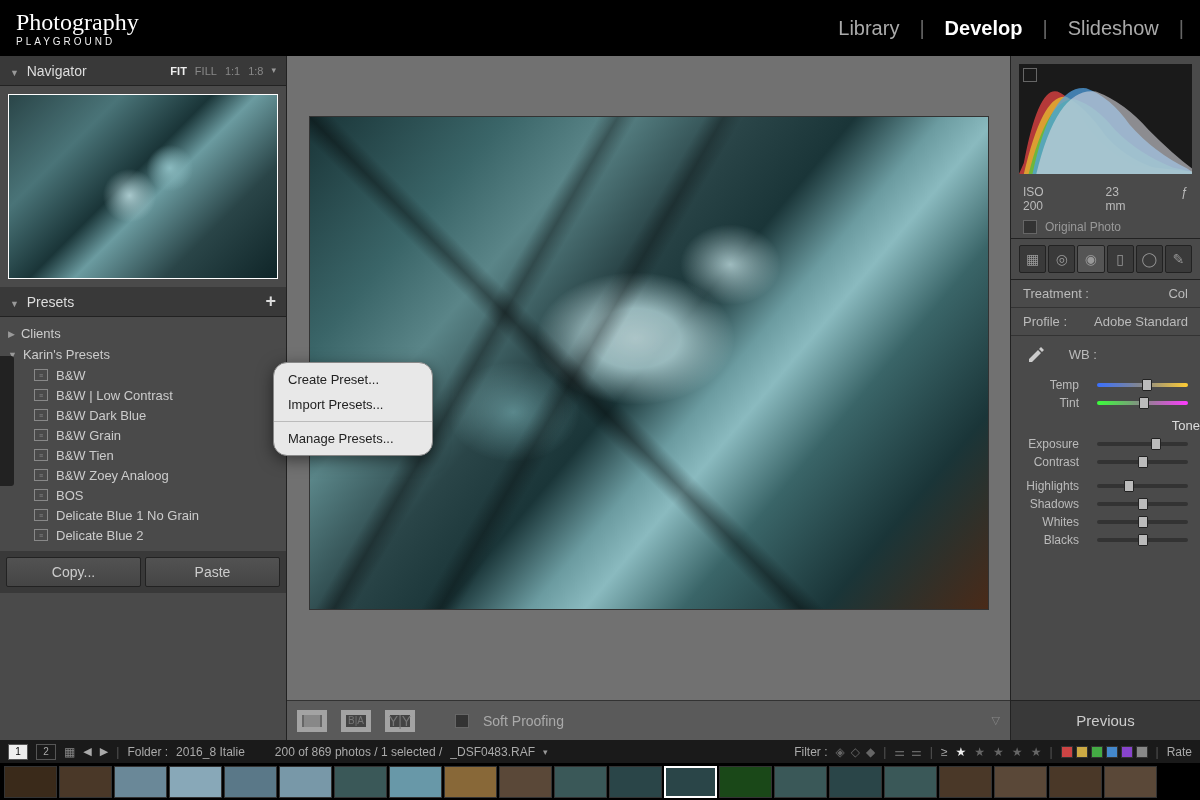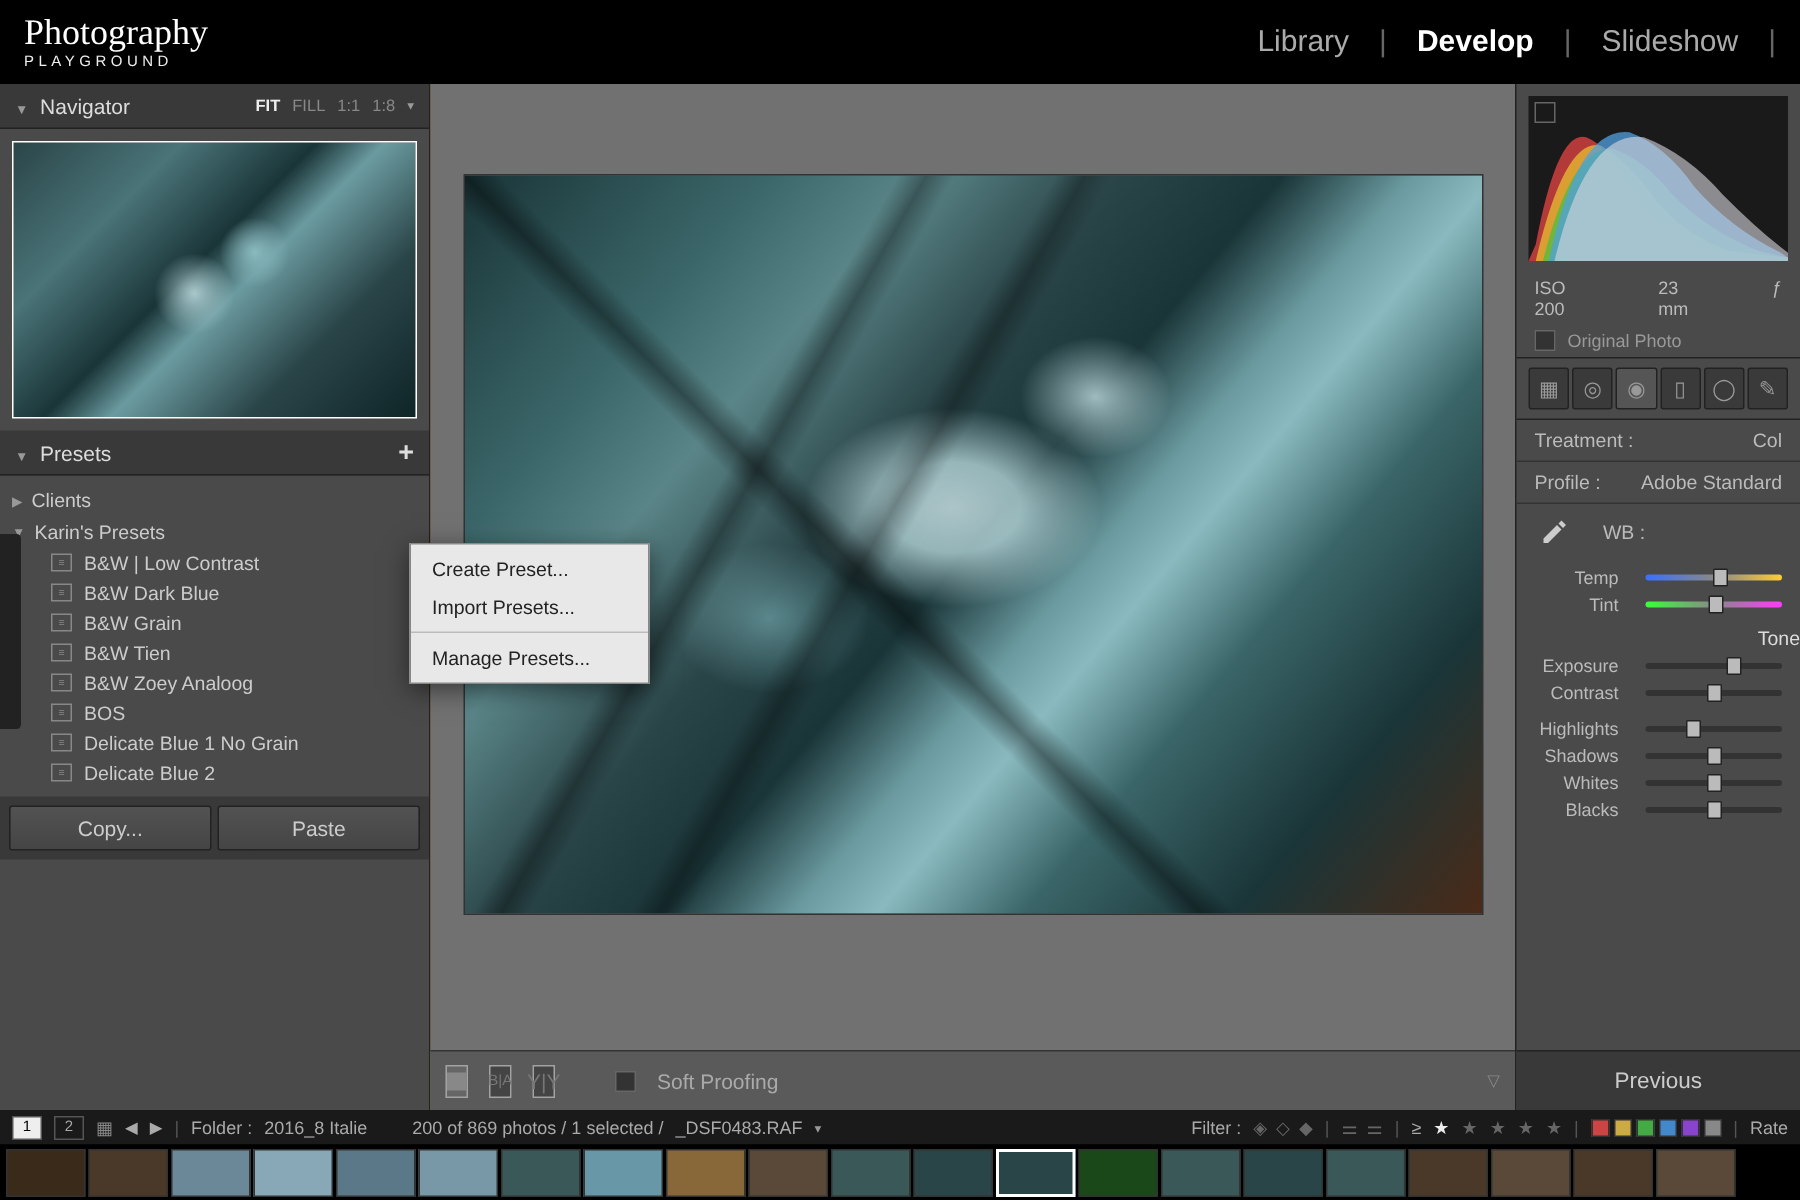--- a/index.html
+++ b/index.html
@@ -4,42 +4,42 @@
 <style>
 *{box-sizing:border-box;margin:0;padding:0;font-family:"Helvetica Neue",Arial,sans-serif;user-select:none}
 body{width:1200px;height:800px;background:#000;color:#ccc;overflow:hidden;position:relative}
 .topbar{height:56px;background:#000;display:flex;align-items:center;padding:0 16px;justify-content:space-between}
 .logo{font-family:cursive;font-size:24px;color:#fff;font-weight:300;line-height:1}
 .logo-sub{font-size:10px;letter-spacing:3px;color:#eee;margin-top:2px}
 .modules{display:flex;gap:0;font-size:20px;align-items:center}
 .module{padding:0 20px;color:#aaa;cursor:pointer}
 .module.active{color:#fff;font-weight:600}
 .module-sep{color:#666}
-.main-row{display:flex;height:684px;background:#eab308}
+.main-row{display:flex;height:684px;background:#86efac}
 .left-panel{width:287px;background:#4a4a4a;display:flex;flex-direction:column;border-right:1px solid #222;position:relative}
 .panel-header{height:30px;display:flex;align-items:center;padding:0 10px;background:#393939;border-bottom:1px solid #222;font-size:14px;color:#ddd;justify-content:space-between}
 .nav-ratios{display:flex;gap:8px;font-size:11px;color:#888}
 .nav-ratios .active{color:#eee;font-weight:600}
 .nav-thumb{margin:8px;height:185px;background:linear-gradient(135deg,#2a4548 0%,#4a7478 25%,#1a3538 45%,#6b9ba0 55%,#2a4548 75%,#0f2528 100%);border:1px solid #fff;position:relative;overflow:hidden}
 .nav-thumb::before{content:"";position:absolute;inset:0;background:radial-gradient(circle at 45% 55%,#a8c8cc 0%,transparent 15%),radial-gradient(circle at 60% 40%,#8ababf 0%,transparent 12%)}
 .plus-btn{font-size:18px;font-weight:bold;color:#ddd;cursor:pointer}
 .preset-tree{padding:6px 8px;font-size:13px;color:#ccc;overflow-y:auto}
 .folder{display:flex;align-items:center;gap:6px;padding:3px 0;cursor:pointer}
 .tri{font-size:9px;color:#999}
 .preset-item{display:flex;align-items:center;gap:8px;padding:2.5px 0 2.5px 26px;cursor:pointer;font-size:13px}
 .preset-glyph{width:14px;height:12px;border:1px solid #888;font-size:7px;display:flex;align-items:center;justify-content:center;color:#888}
 .left-buttons{display:flex;gap:4px;padding:6px;background:#393939}
 .btn{flex:1;height:30px;background:linear-gradient(#525252,#454545);border:1px solid #222;color:#ccc;font-size:14px;display:flex;align-items:center;justify-content:center;cursor:pointer;border-radius:2px}
 .center-panel{flex:1;background:#717171;display:flex;flex-direction:column;align-items:center;position:relative}
 .canvas-area{flex:1;width:100%;display:flex;justify-content:center;align-items:flex-start;padding-top:60px}
 .main-image{width:680px;height:494px;background:linear-gradient(130deg,#1a3538 0%,#3a6568 18%,#5a8588 28%,#2a4548 40%,#1a3538 50%,#6b9ba0 58%,#8ababf 63%,#3a6568 72%,#1a3538 85%,#4a2a18 100%);position:relative;overflow:hidden;border:1px solid #333}
 .main-image::before{content:"";position:absolute;inset:0;background:radial-gradient(ellipse 180px 120px at 48% 45%,#c8e0e3 0%,#a8c8cc 25%,transparent 55%),radial-gradient(ellipse 100px 80px at 62% 30%,#b8d4d8 0%,transparent 50%),radial-gradient(ellipse 120px 90px at 30% 60%,#4a7478 0%,transparent 55%);mix-blend-mode:screen;opacity:0.8}
 .main-image::after{content:"";position:absolute;inset:0;background:linear-gradient(45deg,transparent 40%,rgba(0,0,0,0.4) 42%,transparent 44%),linear-gradient(-60deg,transparent 55%,rgba(0,0,0,0.3) 57%,transparent 59%),linear-gradient(120deg,transparent 30%,rgba(0,0,0,0.35) 32%,transparent 34%)}
 .center-bottom{height:40px;width:100%;background:#5a5a5a;display:flex;align-items:center;padding:0 10px;gap:14px;font-size:14px;color:#aaa;border-top:1px solid #333}
-.view-btn{width:15px;height:22px;border:1px solid #a3a3a3;background:#444;display:flex;align-items:center;justify-content:center}
+.view-btn{width:30px;height:22px;border:5px solid #a3a3a3;background:#444;display:flex;align-items:center;justify-content:center}
 .view-btn.active{background:#666}
 .view-inner{width:16px;height:12px;background:#888}
 .checkbox{width:14px;height:14px;border:1px solid #666;background:#333}
 .right-panel{width:190px;background:#4a4a4a;display:flex;flex-direction:column;border-left:1px solid #222;font-size:13px}
 .histogram{height:110px;background:#1a1a1a;margin:8px;position:relative;overflow:hidden}
 .histo-svg{width:100%;height:100%}
 .histo-meta{display:flex;gap:42px;padding:3px 12px;font-size:12px;color:#bbb}
 .orig-row{display:flex;align-items:center;gap:8px;padding:4px 12px;font-size:12px;color:#999}
 .tool-strip{display:flex;gap:2px;padding:6px 8px;border-top:1px solid #222;border-bottom:1px solid #222}
 .tool{width:28px;height:28px;border:1px solid #222;background:#3a3a3a;border-radius:2px;display:flex;align-items:center;justify-content:center;font-size:14px;color:#999}
@@ -58,21 +58,21 @@
 .statusbar{height:23px;background:#1a1a1a;display:flex;align-items:center;padding:0 8px;font-size:12px;color:#aaa;gap:8px}
 .page-btn{width:20px;height:16px;border:1px solid #555;display:flex;align-items:center;justify-content:center;font-size:10px;cursor:pointer}
 .page-btn.active{background:#eee;color:#000}
 .status-sep{color:#555}
 .star{color:#666;font-size:12px}
 .star.on{color:#eee}
 .color-chip{width:12px;height:12px;border:1px solid #333}
 .filmstrip{height:37px;background:#000;display:flex;align-items:center;padding:0 4px;gap:2px;overflow:hidden}
 .film-thumb{width:53px;height:32px;background:#2a4548;border:1px solid #333;flex-shrink:0;position:relative}
 .film-thumb.sel{border:2px solid #fff}
-.context-menu{position:absolute;left:273px;top:362px;width:160px;background:#e8e8e8;border:1px solid #888;border-radius:0;box-shadow:0 4px 16px rgba(0,0,0,0.5);font-size:13px;color:#222;z-index:100;padding:4px 0}
+.context-menu{position:absolute;left:273px;top:362px;width:160px;background:#e8e8e8;border:1px solid #888;border-radius:14px;box-shadow:0 4px 16px rgba(0,0,0,0.5);font-size:13px;color:#222;z-index:100;padding:4px 0}
 .menu-item{padding:5px 14px;cursor:pointer}
 .menu-sep{height:1px;background:#bbb;margin:4px 0}
 .arrow-icon{font-size:11px;color:#aaa;cursor:pointer}
 .left-edge{position:absolute;left:0;top:300px;width:14px;height:130px;background:#222;border-radius:0 3px 3px 0}
 .filter-icons{display:flex;gap:6px;align-items:center;color:#666}
 </style>
 </head>
 <body>
 
 <div class="topbar">
@@ -113,20 +113,24 @@
     <div class="preset-tree">
       <div class="folder">
         <span class="tri">▶</span>
         <span>Clients</span>
       </div>
       <div class="folder">
         <span class="tri">▼</span>
         <span>Karin's Presets</span>
       </div>
       <div id="preset-items">
+          <div class="preset-item">
+            <span class="preset-glyph">≡</span>
+            <span>B&amp;W</span>
+          </div>
           <div class="preset-item">
             <span class="preset-glyph">≡</span>
             <span>B&amp;W | Low Contrast</span>
           </div>
           <div class="preset-item">
             <span class="preset-glyph">≡</span>
             <span>B&amp;W Dark Blue</span>
           </div>
           <div class="preset-item">
             <span class="preset-glyph">≡</span>

